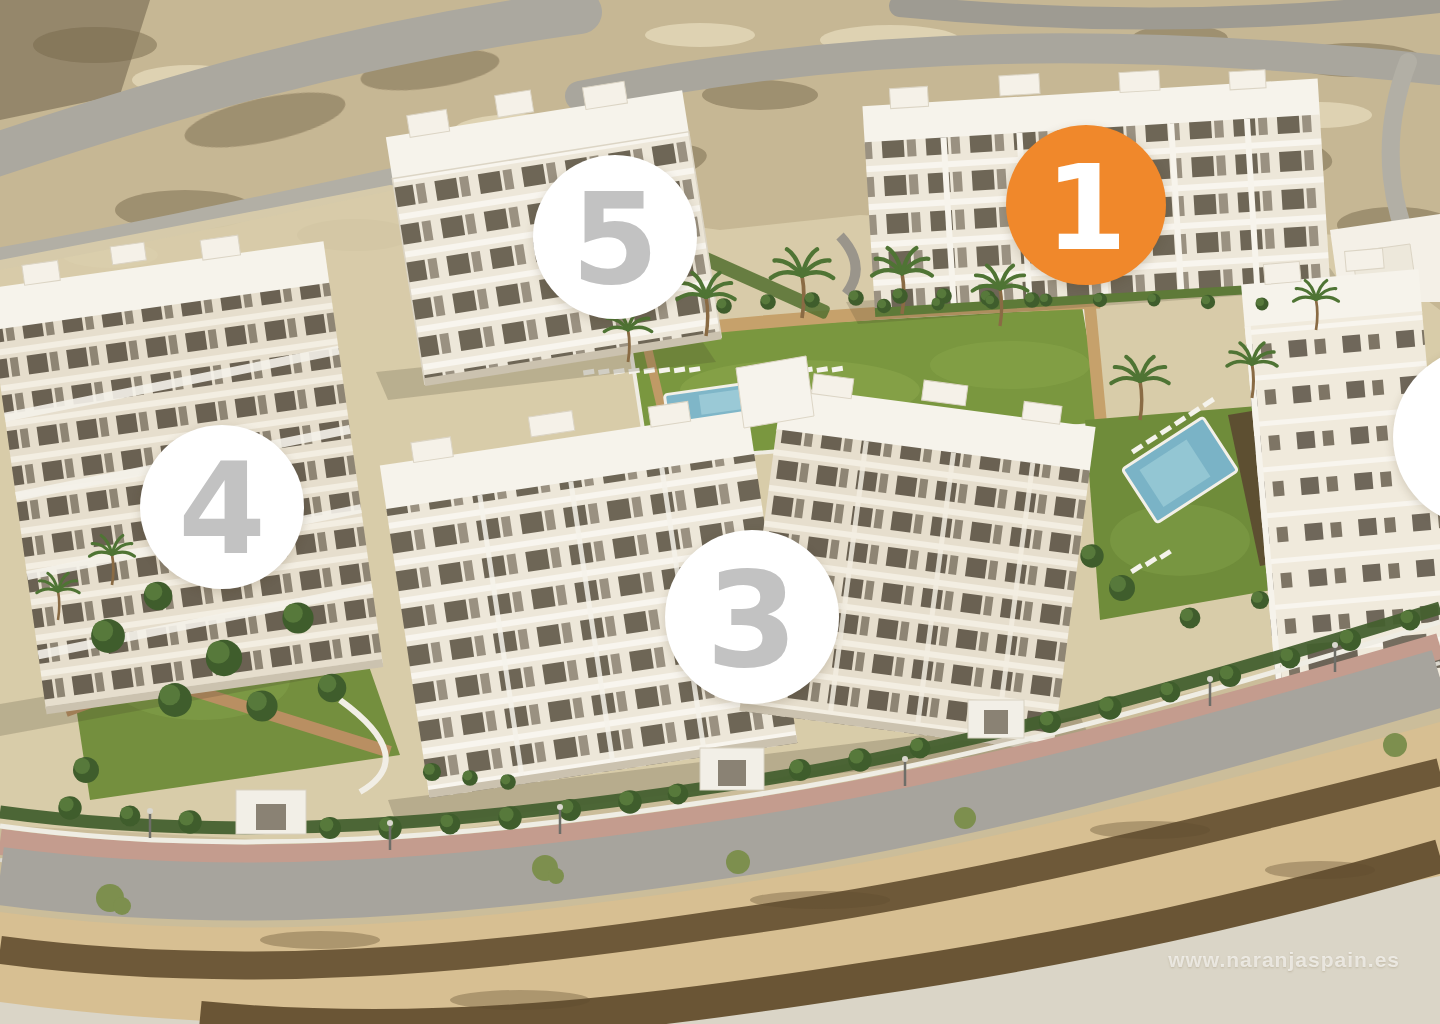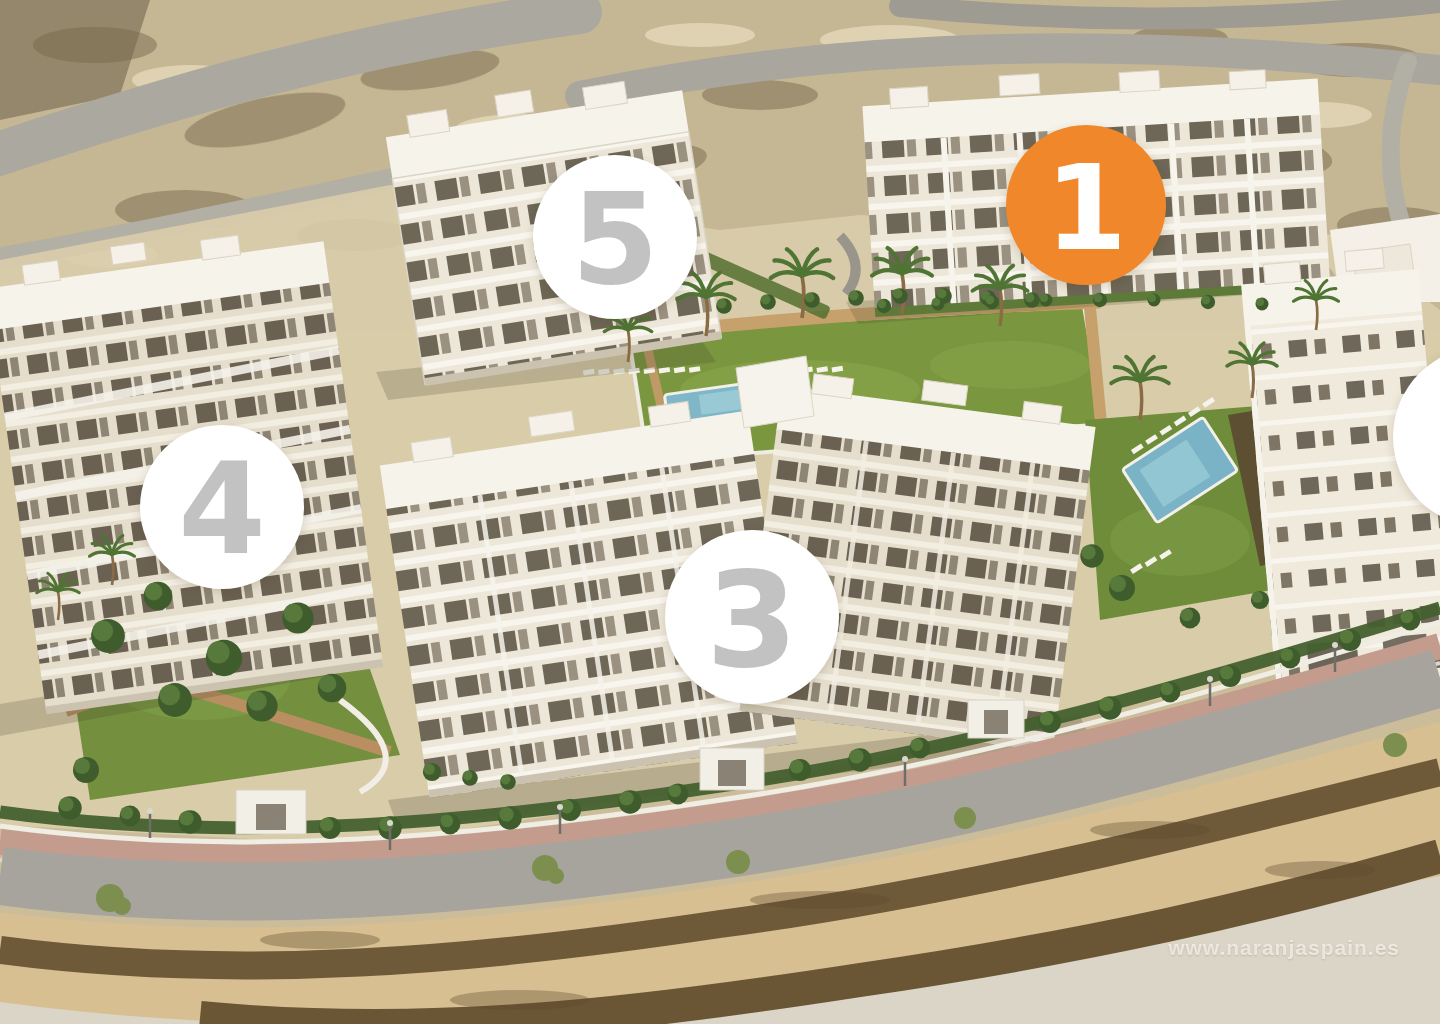--- a/index.html
+++ b/index.html
@@ -17,21 +17,21 @@
     box-shadow:0 3px 10px rgba(70,55,30,.18);
     user-select:none;
   }
   .badge .num{transform:translateY(3px);}
   .badge-5{left:533px;top:155px;width:164px;height:164px;font-size:126px;}
   .badge-4{left:140px;top:425px;width:164px;height:164px;font-size:126px;}
   .badge-3{left:665px;top:530px;width:174px;height:174px;font-size:132px;}
   .badge-1{left:1006px;top:125px;width:160px;height:160px;font-size:118px;}
   .badge-2{left:1393px;top:347px;width:180px;height:180px;font-size:132px;}
   .watermark{
-    position:absolute;right:40px;bottom:64px;
+    position:absolute;right:40px;bottom:52px;
     font-size:21px;font-weight:bold;letter-spacing:1px;
     color:rgba(255,255,255,.62);
     text-shadow:0 1px 2px rgba(120,100,60,.25);
   }
 </style>
 </head>
 <body>
 
 <div class="stage">
 <svg width="1440" height="1024" viewBox="0 0 1440 1024">

